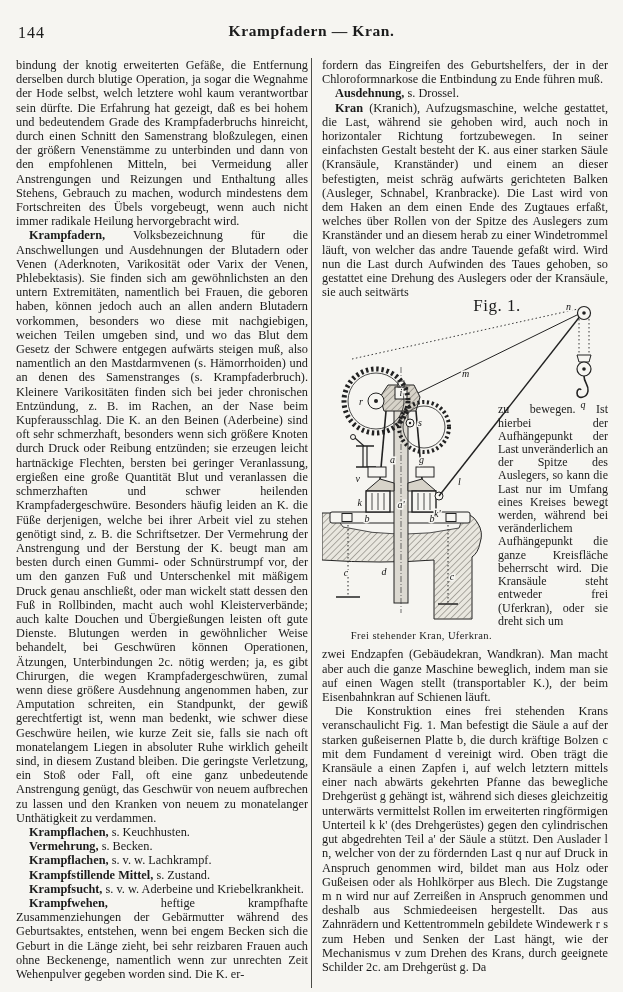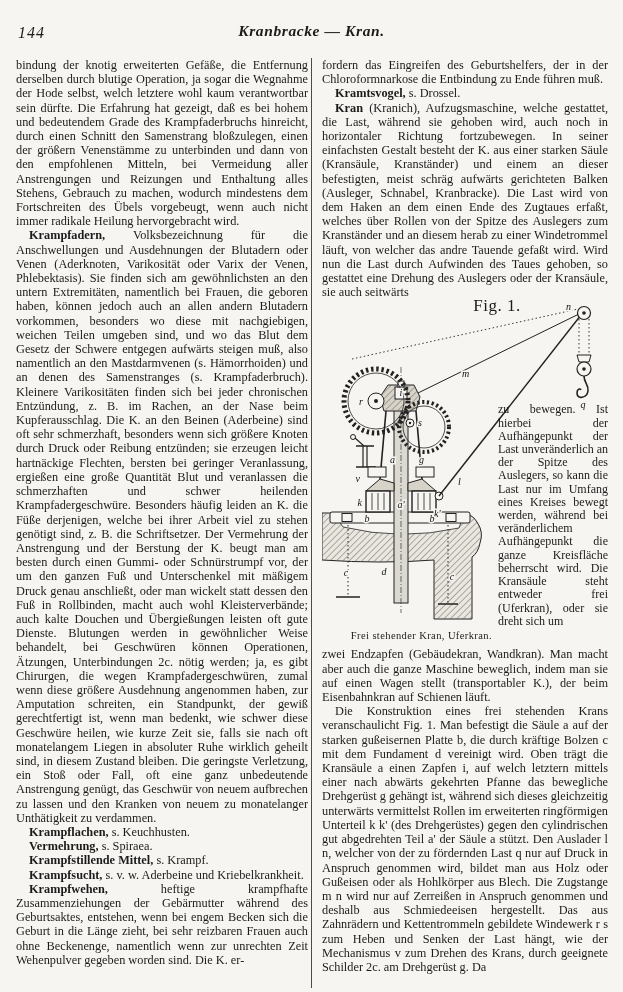--- a/index.html
+++ b/index.html
@@ -1,21 +1,21 @@
 <!DOCTYPE html>
 <html lang="de"><head>
 <meta charset="utf-8">
 <style>
   html,body{margin:0;padding:0;}
   body{
     width:623px;height:992px;overflow:hidden;position:relative;
     background:#f6f5f1;color:#1b1b1b;
     font-family:"Liberation Serif","DejaVu Serif",serif;
   }
-  .header{position:absolute;top:22px;left:0;width:623px;height:26px;font-style:italic;}
+  .header{position:absolute;top:22px;left:0;width:623px;height:26px;}
   .pagenum{position:absolute;left:18px;top:2px;font-size:16px;letter-spacing:1px;}
   .ptitle{position:absolute;left:0;top:0;width:100%;text-align:center;
     font-size:15.5px;font-weight:bold;letter-spacing:.6px;}
   .divider{position:absolute;left:311px;top:58px;height:930px;width:1px;background:#4a4a46;}
   .col{position:absolute;top:58px;font-size:12.3px;line-height:14.2px;text-align:justify;
        hyphens:auto;-webkit-hyphens:auto;}
   .col-left{left:16px;width:292px;}
   .col-right{left:322px;width:286px;}
   p{margin:0;padding:0;}
   p.entry{text-indent:13px;}
@@ -29,38 +29,39 @@
     font-size:12px;line-height:13.2px;text-align:justify;hyphens:auto;-webkit-hyphens:auto;}
   .fig-caption{position:absolute;left:0;top:330px;width:170px;text-align:right;
     font-size:10.5px;letter-spacing:.4px;}
   .lbl{font-family:"Liberation Serif","DejaVu Serif",serif;font-style:italic;font-size:10px;fill:#111;}
 </style>
 </head>
 <body>
 
 <div class="header">
   <span class="pagenum">144</span>
-  <div class="ptitle">Kranbracke — Kran.</div>
+  <div class="ptitle">Krampfadern — Kran.</div>
 </div>
 
 <div class="divider"></div>
 
 <div class="col col-left">
   <p class="cont"><b class="lead"></b> <span>bindung der knotig erweiterten Gefäße, die Entfernung derselben durch blutige Operation, ja sogar die Wegnahme der Hode selbst, welch letztere wohl kaum verantwortbar sein dürfte. Die Erfahrung hat gezeigt, daß es bei hohem und bedeutendem Grade des Krampfaderbruchs hinreicht, durch einen Schnitt den Samenstrang bloßzulegen, einen der größern Venenstämme zu unterbinden und dann von den empfohlenen Mitteln, bei Vermeidung aller Anstrengungen und Reizungen und Enthaltung alles Stehens, Gebrauch zu machen, wodurch mindestens dem Fortschreiten des Übels vorgebeugt, wenn auch nicht immer radikale Heilung hervorgebracht wird.</span></p>
   <p class="entry"><b class="lead">Krampfadern,</b> <span>Volksbezeichnung für die Anschwellungen und Ausdehnungen der Blutadern oder Venen (Aderknoten, Varikosität oder Varix der Venen, Phlebektasis). Sie finden sich am gewöhnlichsten an den untern Extremitäten, namentlich bei Frauen, die geboren haben, können jedoch auch an allen andern Blutadern vorkommen, besonders wo diese mit nachgiebigen, weichen Teilen umgeben sind, und wo das Blut dem Gesetz der Schwere entgegen aufwärts steigen muß, also namentlich an den Mastdarmvenen (s. Hämorrhoiden) und an denen des Samenstranges (s. Krampfaderbruch). Kleinere Varikositäten finden sich bei jeder chronischen Entzündung, z. B. im Rachen, an der Nase beim Kupferausschlag. Die K. an den Beinen (Aderbeine) sind oft sehr schmerzhaft, besonders wenn sich größere Knoten durch Druck oder Reibung entzünden; sie erzeugen leicht hartnäckige Flechten, bersten bei geringer Veranlassung, ergießen eine große Quantität Blut und veranlassen die schmerzhaften und schwer heilenden Krampfadergeschwüre. Besonders häufig leiden an K. die Füße derjenigen, welche bei ihrer Arbeit viel zu stehen genötigt sind, z. B. die Schriftsetzer. Der Vermehrung der Anstrengung und der Berstung der K. beugt man am besten durch einen Gummi- oder Schnürstrumpf vor, der um den ganzen Fuß und Unterschenkel mit mäßigem Druck genau anschließt, oder man wickelt statt dessen den Fuß in Rollbinden, macht auch wohl Kleisterverbände; auch kalte Douchen und Übergießungen leisten oft gute Dienste. Blutungen werden in gewöhnlicher Weise behandelt, bei Geschwüren können Operationen, Ätzungen, Unterbindungen 2c. nötig werden; ja, es gibt Chirurgen, die wegen Krampfadergeschwüren, zumal wenn diese größere Ausdehnung angenommen haben, zur Amputation schreiten, ein Standpunkt, der gewiß gerechtfertigt ist, wenn man bedenkt, wie schwer diese Geschwüre heilen, wie kurze Zeit sie, falls sie nach oft monatelangem Liegen in absoluter Ruhe wirklich geheilt sind, in diesem Zustand bleiben. Die geringste Verletzung, ein Stoß oder Fall, oft eine ganz unbedeutende Anstrengung genügt, das Geschwür von neuem aufbrechen zu lassen und den Kranken von neuem zu monatelanger Unthätigkeit zu verdammen.</span></p>
   <p class="entry"><b class="lead">Krampflachen,</b> <span>s. Keuchhusten.</span></p>
-  <p class="entry"><b class="lead">Vermehrung,</b> <span>s. Spiraea.</span></p>
-  <p class="entry"><b class="lead">Krampfstillende Mittel,</b> <span>s. Krampf.</span></p>
+  <p class="entry"><b class="lead">Vermehrung,</b> <span>s. Becken.</span></p>
+  <p class="entry"><b class="lead">Krampflachen,</b> <span>s. v. w. Lachkrampf.</span></p>
+  <p class="entry"><b class="lead">Krampfstillende Mittel,</b> <span>s. Zustand.</span></p>
   <p class="entry"><b class="lead">Krampfsucht,</b> <span>s. v. w. Aderbeine und Kriebelkrankheit.</span></p>
   <p class="entry"><b class="lead">Krampfwehen,</b> <span>heftige krampfhafte Zusammenziehungen der Gebärmutter während des Geburtsaktes, entstehen, wenn bei engem Becken sich die Geburt in die Länge zieht, bei sehr reizbaren Frauen auch ohne Beckenenge, namentlich wenn zur unrechten Zeit Wehenpulver gegeben worden sind. Die K. er-</span></p>
 </div>
 
 <div class="col col-right">
   <p class="cont"><b class="lead"></b> <span>fordern das Eingreifen des Geburtshelfers, der in der Chloroformnarkose die Entbindung zu Ende führen muß.</span></p>
-  <p class="entry"><b class="lead">Kramtsvogel,</b> <span>s. Drossel.</span></p>
+  <p class="entry"><b class="lead">Ausdehnung,</b> <span>s. Drossel.</span></p>
   <p class="entry"><b class="lead">Kran</b> <span>(Kranich), Aufzugsmaschine, welche gestattet, die Last, während sie gehoben wird, auch noch in horizontaler Richtung fortzubewegen. In seiner einfachsten Gestalt besteht der K. aus einer starken Säule (Kransäule, Kranständer) und einem an dieser befestigten, meist schräg aufwärts gerichteten Balken (Ausleger, Schnabel, Kranbracke). Die Last wird von dem Haken an dem einen Ende des Zugtaues erfaßt, welches über Rollen von der Spitze des Auslegers zum Kranständer und an diesem herab zu einer Windetrommel läuft, von welcher das andre Tauende gefaßt wird. Wird nun die Last durch Aufwinden des Taues gehoben, so gestattet eine Drehung des Auslegers oder der Kransäule, sie auch seitwärts</span></p>
 
   <div class="figure-area">
     <div class="fig-label">Fig. 1.</div>
 
     <svg width="292" height="322" viewBox="0 0 292 322">
       <defs>
         <pattern id="h" width="4.5" height="4.5" patternUnits="userSpaceOnUse" patternTransform="rotate(45)">
           <line x1="0" y1="0" x2="0" y2="4.5" stroke="#6b675f" stroke-width="1"></line>
         </pattern>

